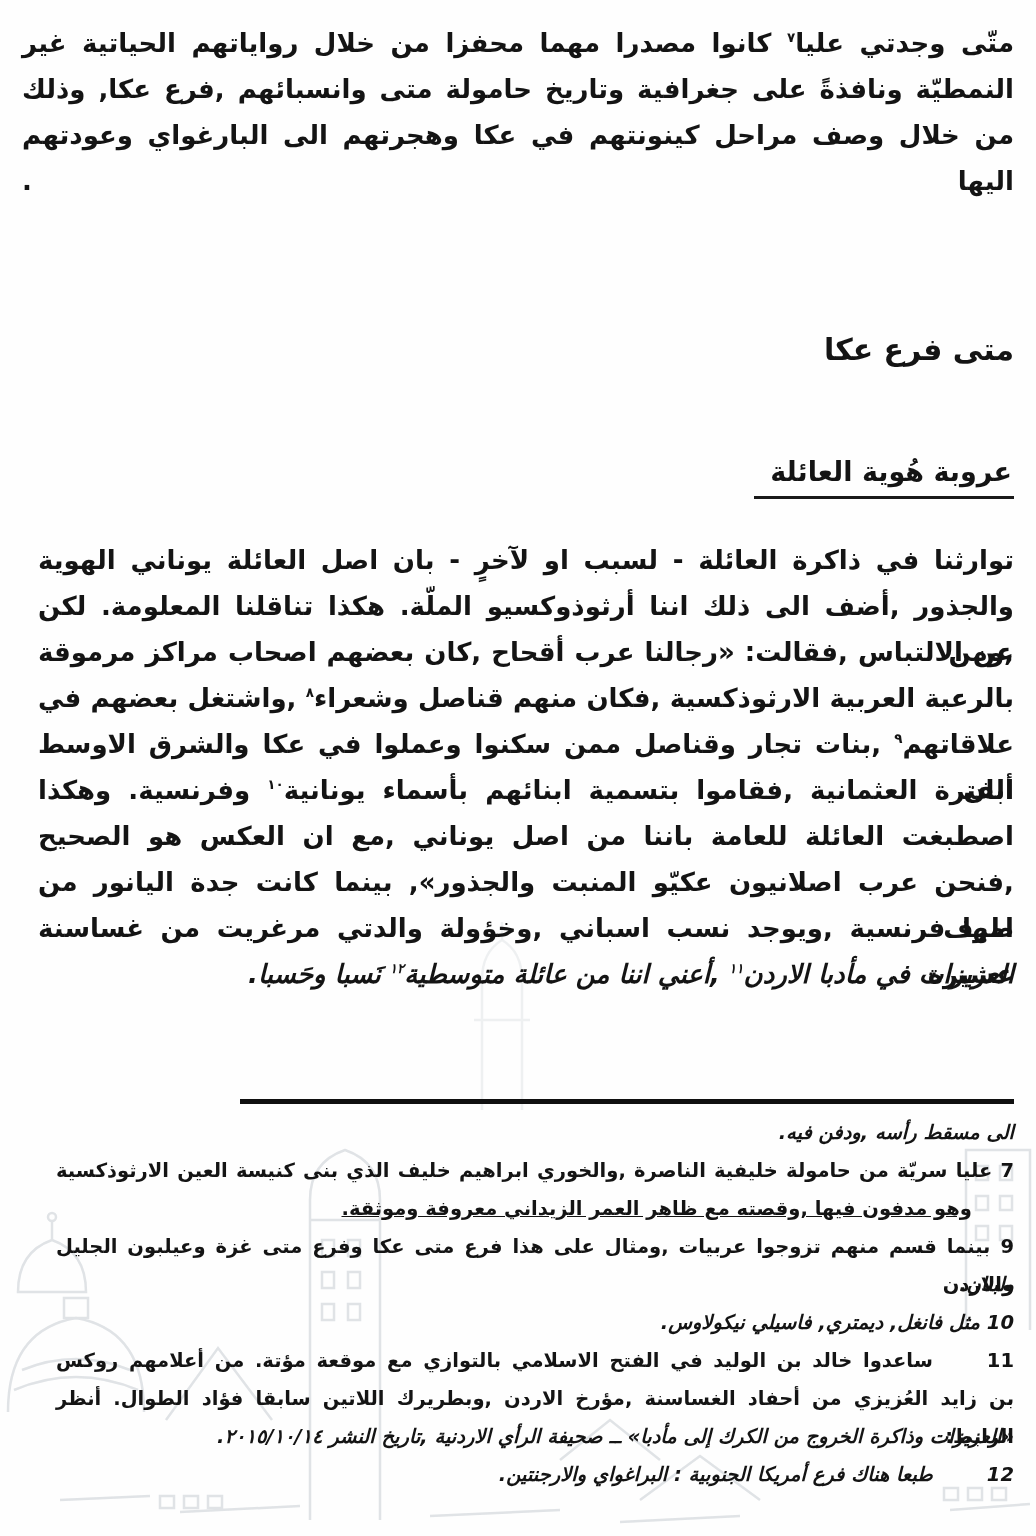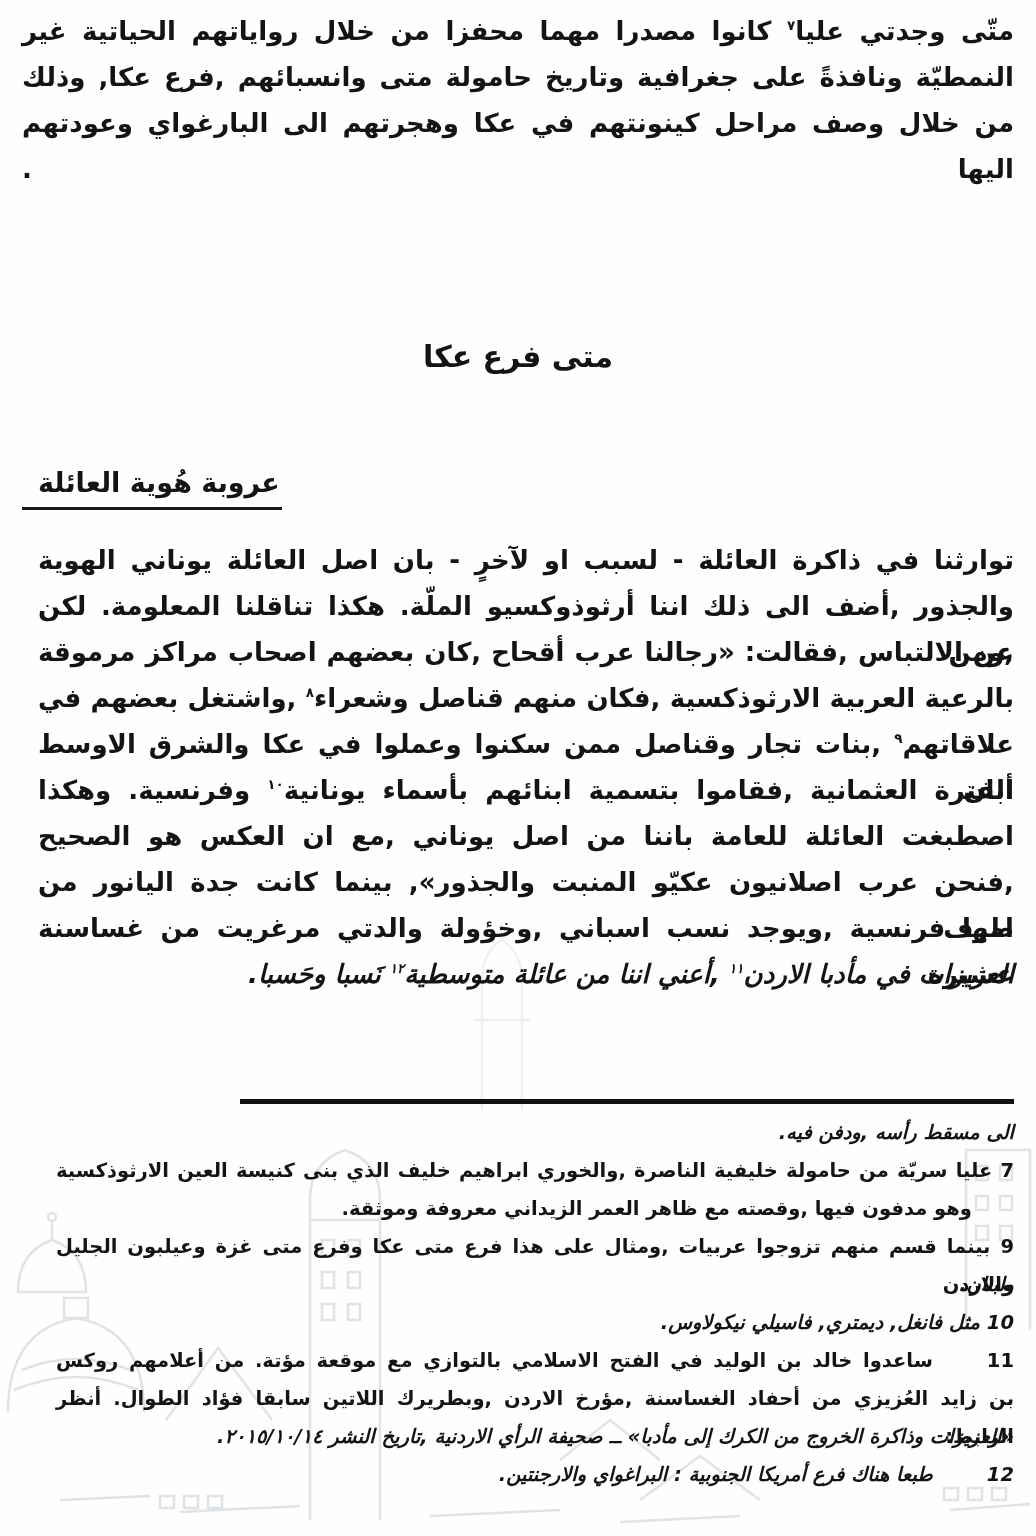--- a/index.html
+++ b/index.html
@@ -20,34 +20,34 @@
   .block { position:absolute; right:22px; left:22px; z-index:1; direction:rtl; }
 
   .para  { font-size:26px; line-height:46px; }
   .para .tl { height:46px; overflow:visible; }
 
   
   .jl { text-align:justify; text-align-last:justify; }
   
   .rl { text-align:center; text-align-last:right;font-style:italic; }
   
-  .rli { text-align-last:right; padding-right:42px; }
+  .rli { text-align-last:right; padding-right:42px;text-decoration:underline; }
 
   sup { font-size:0.52em; line-height:0; vertical-align:10px; }
 
-  .p1 { top:8px; }
+  .p1 { top:20px; }
   .p2 { top:537px;margin-left:16px; }
 
   .h1 {
-    top:339px;
+    top:332px;
     font-size:30px;
-    text-align:center;
+    text-align:right;
     letter-spacing:0.5px;
   }
-  .h2wrap { top:467px; text-align:left; }
+  .h2wrap { top:456px; text-align:right; }
   .h2 {
     display:inline-block;
     font-size:27px;
     padding:0 2px 9px 16px;
     border-bottom:3px solid #1a1a1a;
   }
 
   .fnsep {
     position:absolute;
     top:1099px; right:22px;

